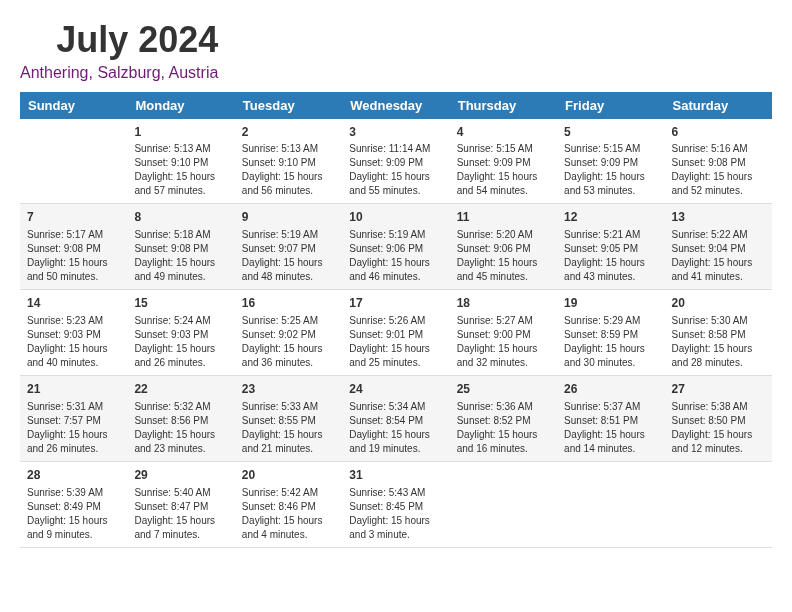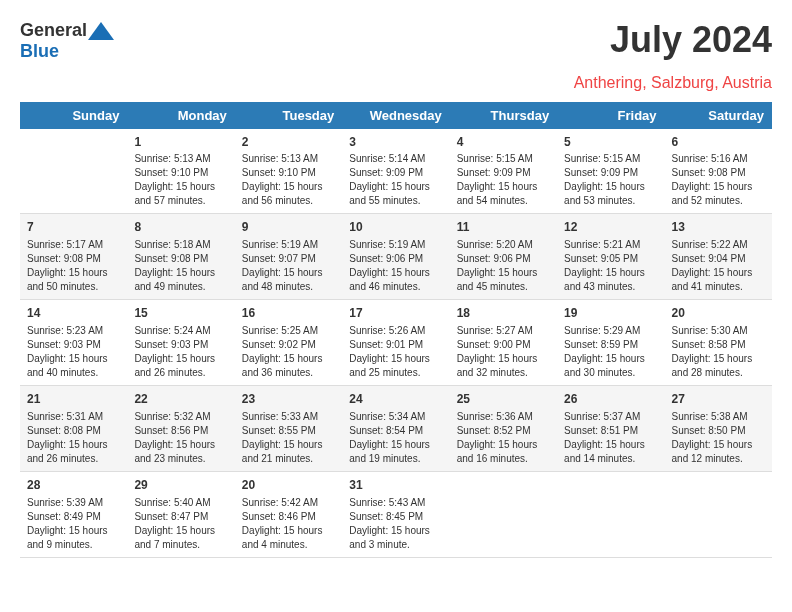--- a/index.html
+++ b/index.html
@@ -49,35 +49,35 @@
       text-align: right;
     }
     .title-month {
       font-size: 36px;
       font-weight: bold;
       color: #333;
       line-height: 1.1;
     }
     .title-location {
       font-size: 16px;
-      color: #ef4444;
-      margin-top: 14px;
+      color: #701a75;
+      margin-top: 4px;
     }
     table {
       width: 100%;
       border-collapse: collapse;
       font-size: 11px;
     }
     thead tr {
       background-color: #2c7bb6;
       color: #fff;
     }
     thead th {
       padding: 6px 8px;
-      text-align: right;
+      text-align: left;
       font-size: 13px;
       font-weight: bold;
     }
     tbody tr {
       border-bottom: 1px solid #ddd;
     }
     tbody tr:nth-child(odd) {
       background-color: #fff;
     }
     tbody tr:nth-child(even) {
@@ -99,31 +99,20 @@
     }
     .day-info {
       font-size: 10px;
       color: #333;
     }
   </style>
 </head>
 <body>
 
 <div class="header-area">
-  <div class="logo">
-    <div class="logo-block">
-      <div class="logo-top-row">
-        <span class="logo-text-general">General</span>
-        <svg class="logo-icon" viewBox="0 0 28 22">
-          <polygon points="14,2 27,20 1,20" fill="#1a6eb5"></polygon>
-        </svg>
-      </div>
-      <span class="logo-text-blue">Blue</span>
-    </div>
-  </div>
   <div class="title-block">
     <div class="title-month">July 2024</div>
     <div class="title-location">Anthering, Salzburg, Austria</div>
   </div>
 </div>
 
 <table>
   <thead>
     <tr id="thead-row">
         <th>Sunday</th>
@@ -147,21 +136,21 @@
         </td>
         <td>
           <span class="day-number">2</span>
           <div class="day-info">Sunrise: 5:13 AM</div>
           <div class="day-info">Sunset: 9:10 PM</div>
           <div class="day-info">Daylight: 15 hours</div>
           <div class="day-info">and 56 minutes.</div>
         </td>
         <td>
           <span class="day-number">3</span>
-          <div class="day-info">Sunrise: 5:14 AM</div>
+          <div class="day-info">Sunrise: 11:14 AM</div>
           <div class="day-info">Sunset: 9:09 PM</div>
           <div class="day-info">Daylight: 15 hours</div>
           <div class="day-info">and 55 minutes.</div>
         </td>
         <td>
           <span class="day-number">4</span>
           <div class="day-info">Sunrise: 5:15 AM</div>
           <div class="day-info">Sunset: 9:09 PM</div>
           <div class="day-info">Daylight: 15 hours</div>
           <div class="day-info">and 54 minutes.</div>
@@ -280,21 +269,21 @@
           <div class="day-info">Sunrise: 5:30 AM</div>
           <div class="day-info">Sunset: 8:58 PM</div>
           <div class="day-info">Daylight: 15 hours</div>
           <div class="day-info">and 28 minutes.</div>
         </td>
       </tr>
       <tr>
         <td>
           <span class="day-number">21</span>
           <div class="day-info">Sunrise: 5:31 AM</div>
-          <div class="day-info">Sunset: 8:08 PM</div>
+          <div class="day-info">Sunset: 7:57 PM</div>
           <div class="day-info">Daylight: 15 hours</div>
           <div class="day-info">and 26 minutes.</div>
         </td>
         <td>
           <span class="day-number">22</span>
           <div class="day-info">Sunrise: 5:32 AM</div>
           <div class="day-info">Sunset: 8:56 PM</div>
           <div class="day-info">Daylight: 15 hours</div>
           <div class="day-info">and 23 minutes.</div>
         </td>

